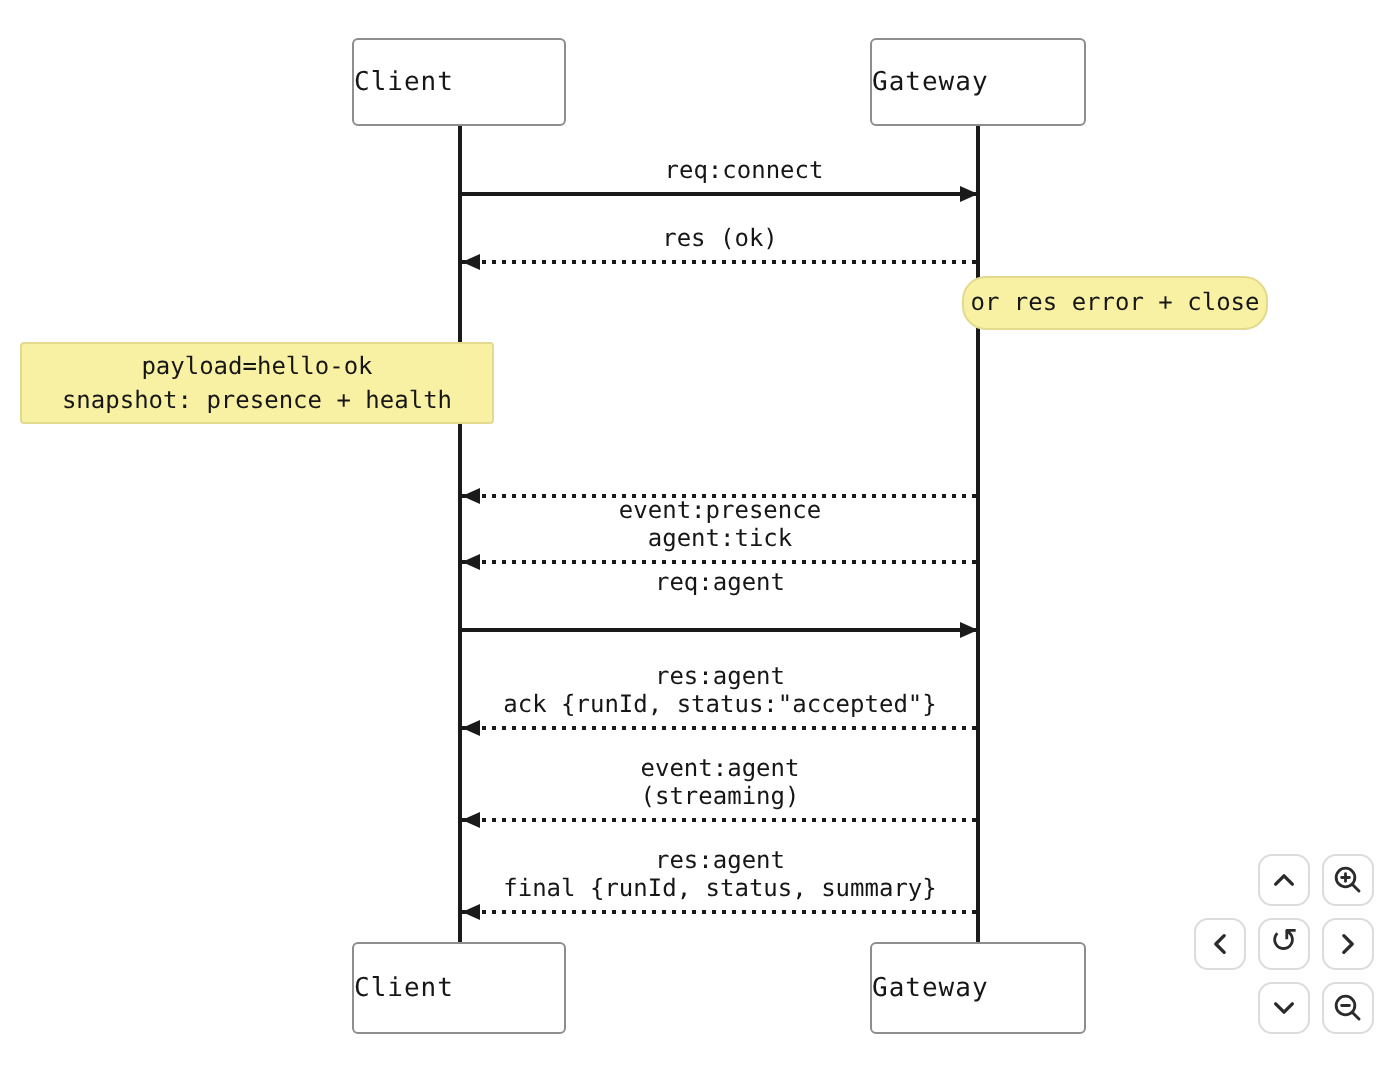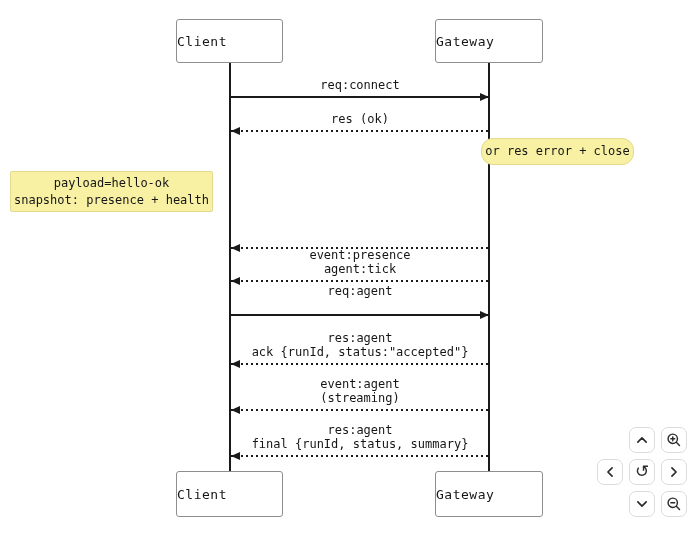--- a/index.html
+++ b/index.html
@@ -59,21 +59,21 @@
     <span>Client</span>
   </div>
   <div class="actor-box" style="left:435px;top:471px;width:108px;height:46px;">
     <span>Gateway</span>
   </div>
 
   <div class="lifeline" style="left:229px;top:63px;height:408px;"></div>
   <div class="lifeline" style="left:488px;top:63px;height:408px;"></div>
 
   <div id="messages">
-      <div class="msg-label" style="top: 78px;">req:connect</div>
+      <div class="msg-label" style="top: 78px; margin-left: 12px;">req:connect</div>
       <div class="msg-line solid" style="top: 96px;"></div>
       <div class="arrowhead right" style="top: 92.5px;"></div>
       <div class="msg-label" style="top: 112px;">res (ok)</div>
       <div class="msg-line dotted" style="top: 130px;"></div>
       <div class="arrowhead left" style="top: 126.5px;"></div>
       <div class="msg-label" style="top: 229px; margin-top: 19px;">event:presence</div>
       <div class="msg-line dotted" style="top: 247px;"></div>
       <div class="arrowhead left" style="top: 243.5px;"></div>
       <div class="msg-label" style="top: 262px;">agent:tick</div>
       <div class="msg-line dotted" style="top: 280px;"></div>
@@ -88,21 +88,21 @@
       <div class="msg-label" style="top: 377px;">event:agent
 (streaming)</div>
       <div class="msg-line dotted" style="top: 409px;"></div>
       <div class="arrowhead left" style="top: 405.5px;"></div>
       <div class="msg-label" style="top: 423px;">res:agent
 final {runId, status, summary}</div>
       <div class="msg-line dotted" style="top: 455px;"></div>
       <div class="arrowhead left" style="top: 451.5px;"></div>
     </div>
   <div id="notes">
-      <div class="note" style="left: 10px; top: 171px; width: 203px; height: 41px;">payload=hello-ok
+      <div class="note" style="left: 10px; top: 171px; width: 237px; height: 41px;">payload=hello-ok
 snapshot: presence + health</div>
       <div class="note" style="left: 481px; top: 138px; width: 153px; height: 27px; border-radius: 12px;">or res error + close</div>
     </div>
 
   <button class="ctrl-btn" style="left:629px;top:427px;">
     <span>
       <svg width="20" height="20" viewBox="0 0 24 24" fill="none" stroke="#2b2b2b" stroke-width="2" stroke-linecap="round" stroke-linejoin="round">
           <polyline points="7,14.5 12,9.5 17,14.5"></polyline>
         </svg>
     </span>

